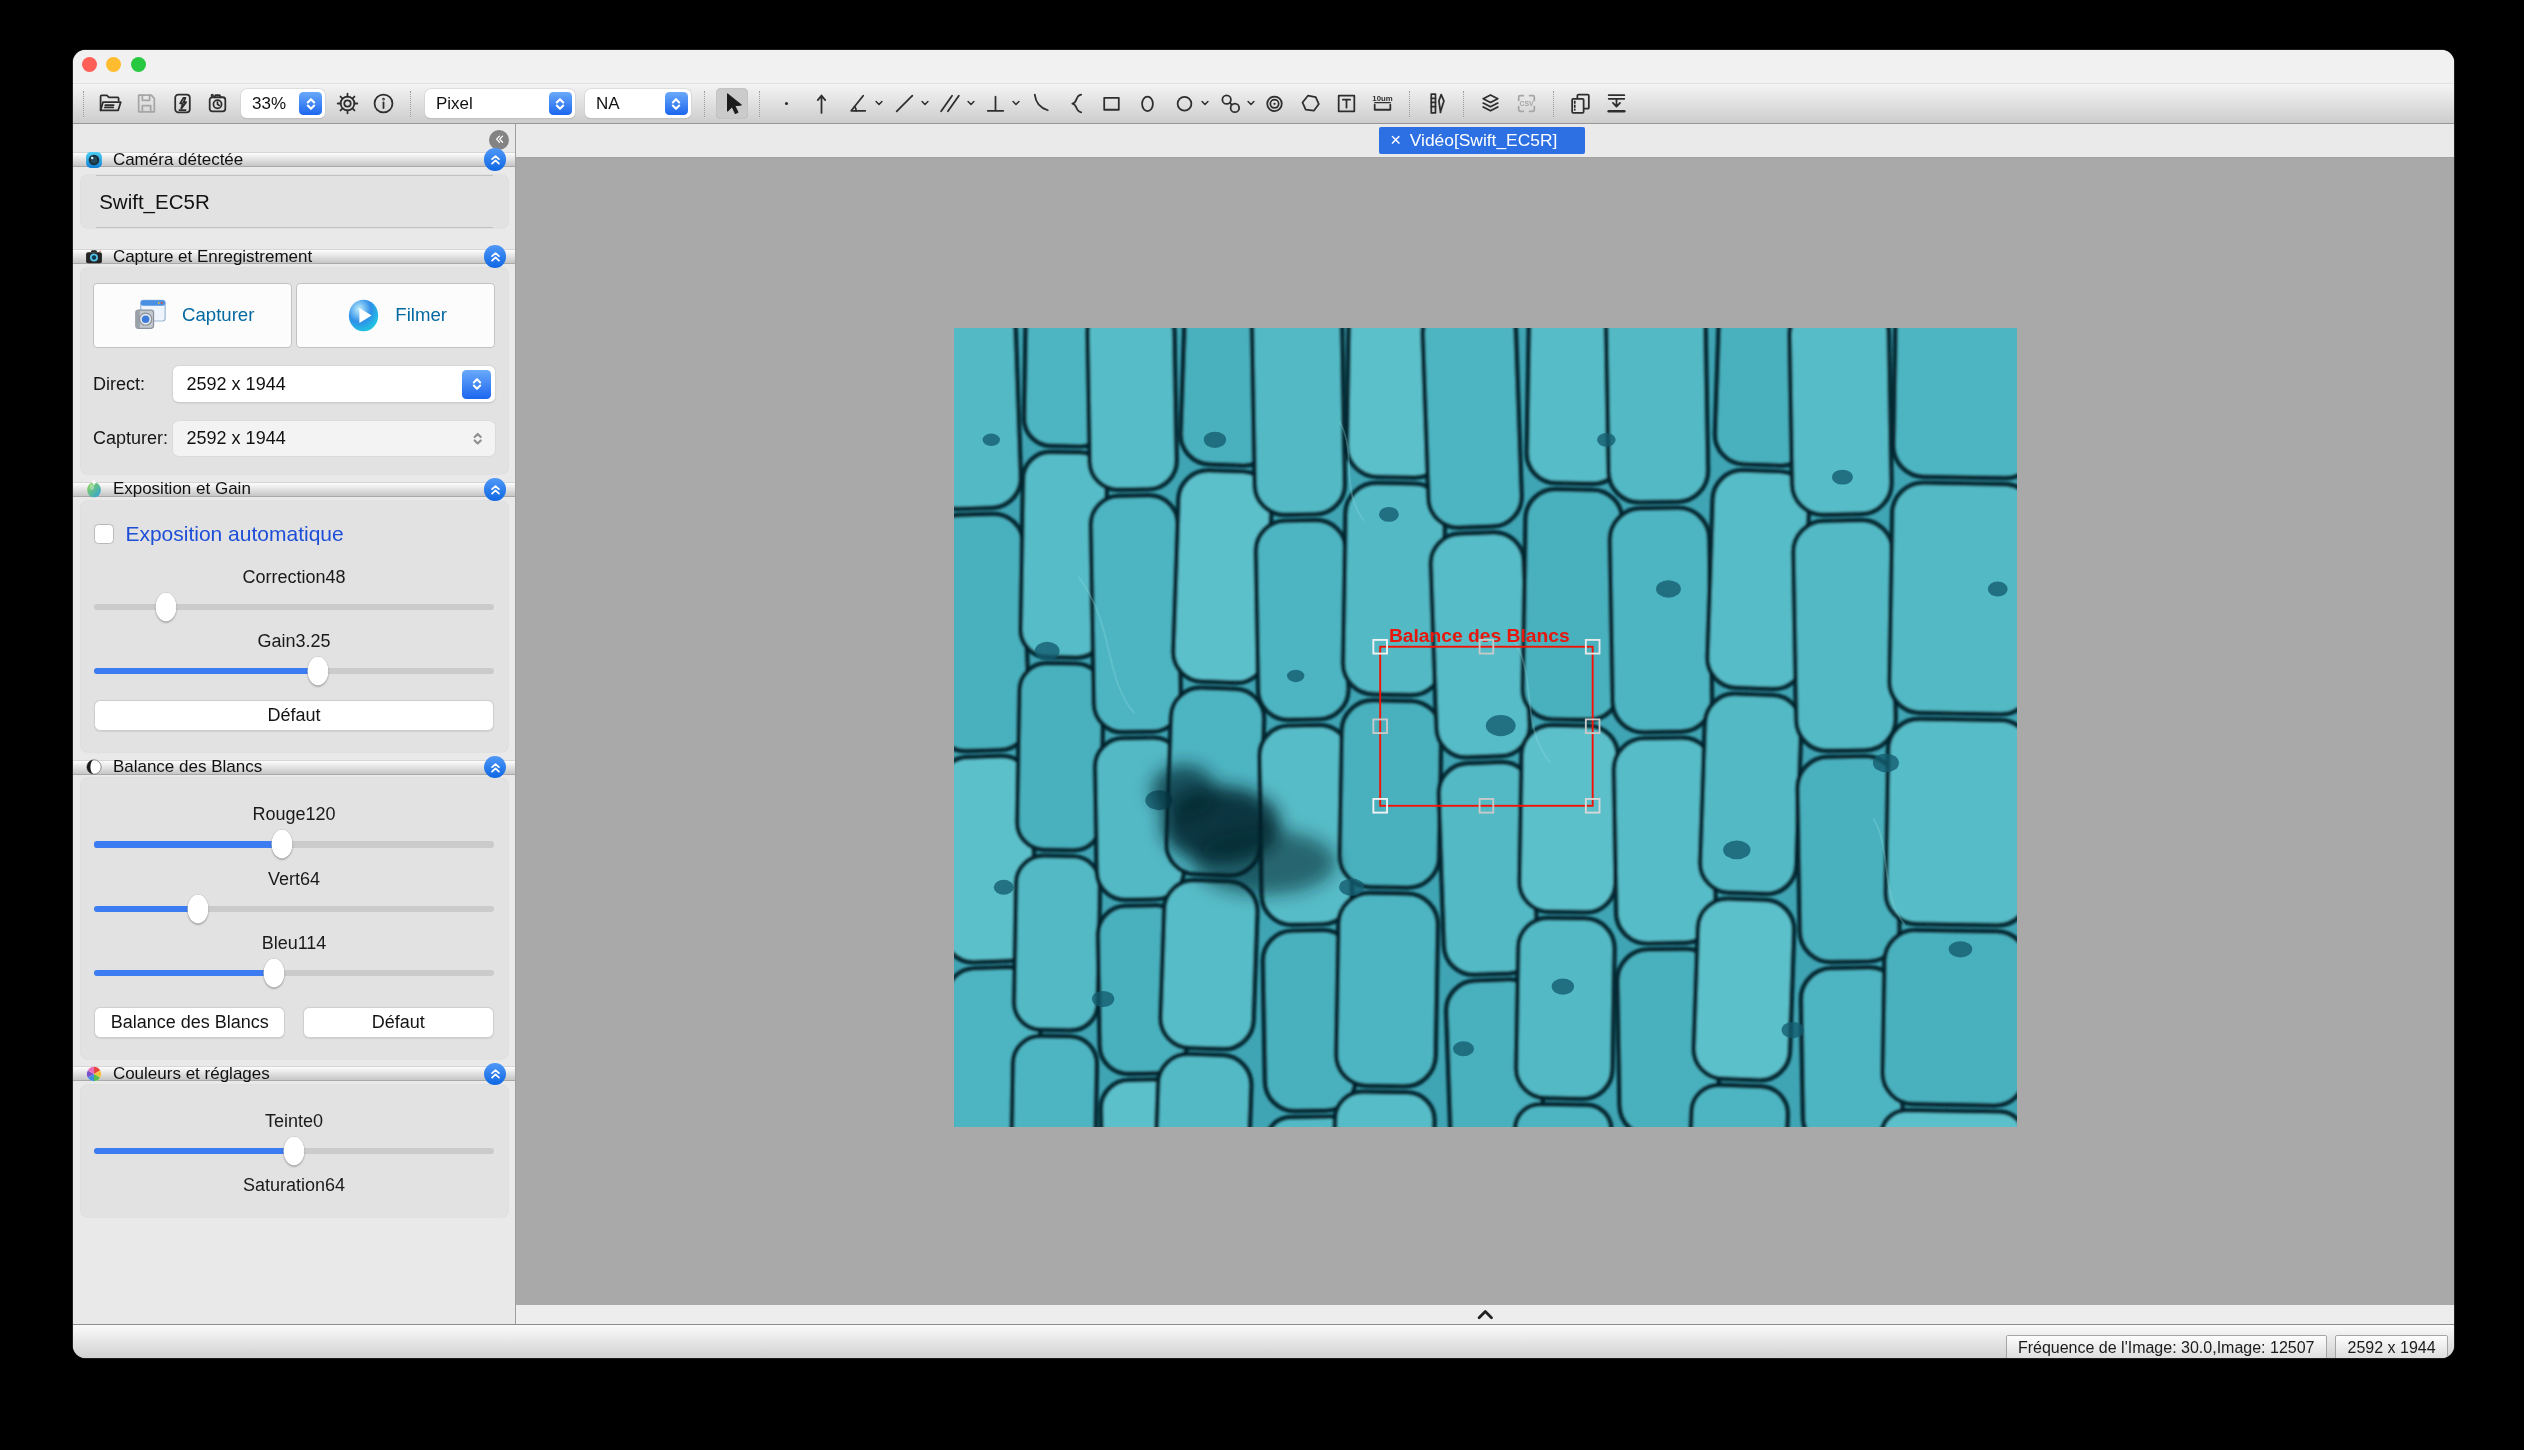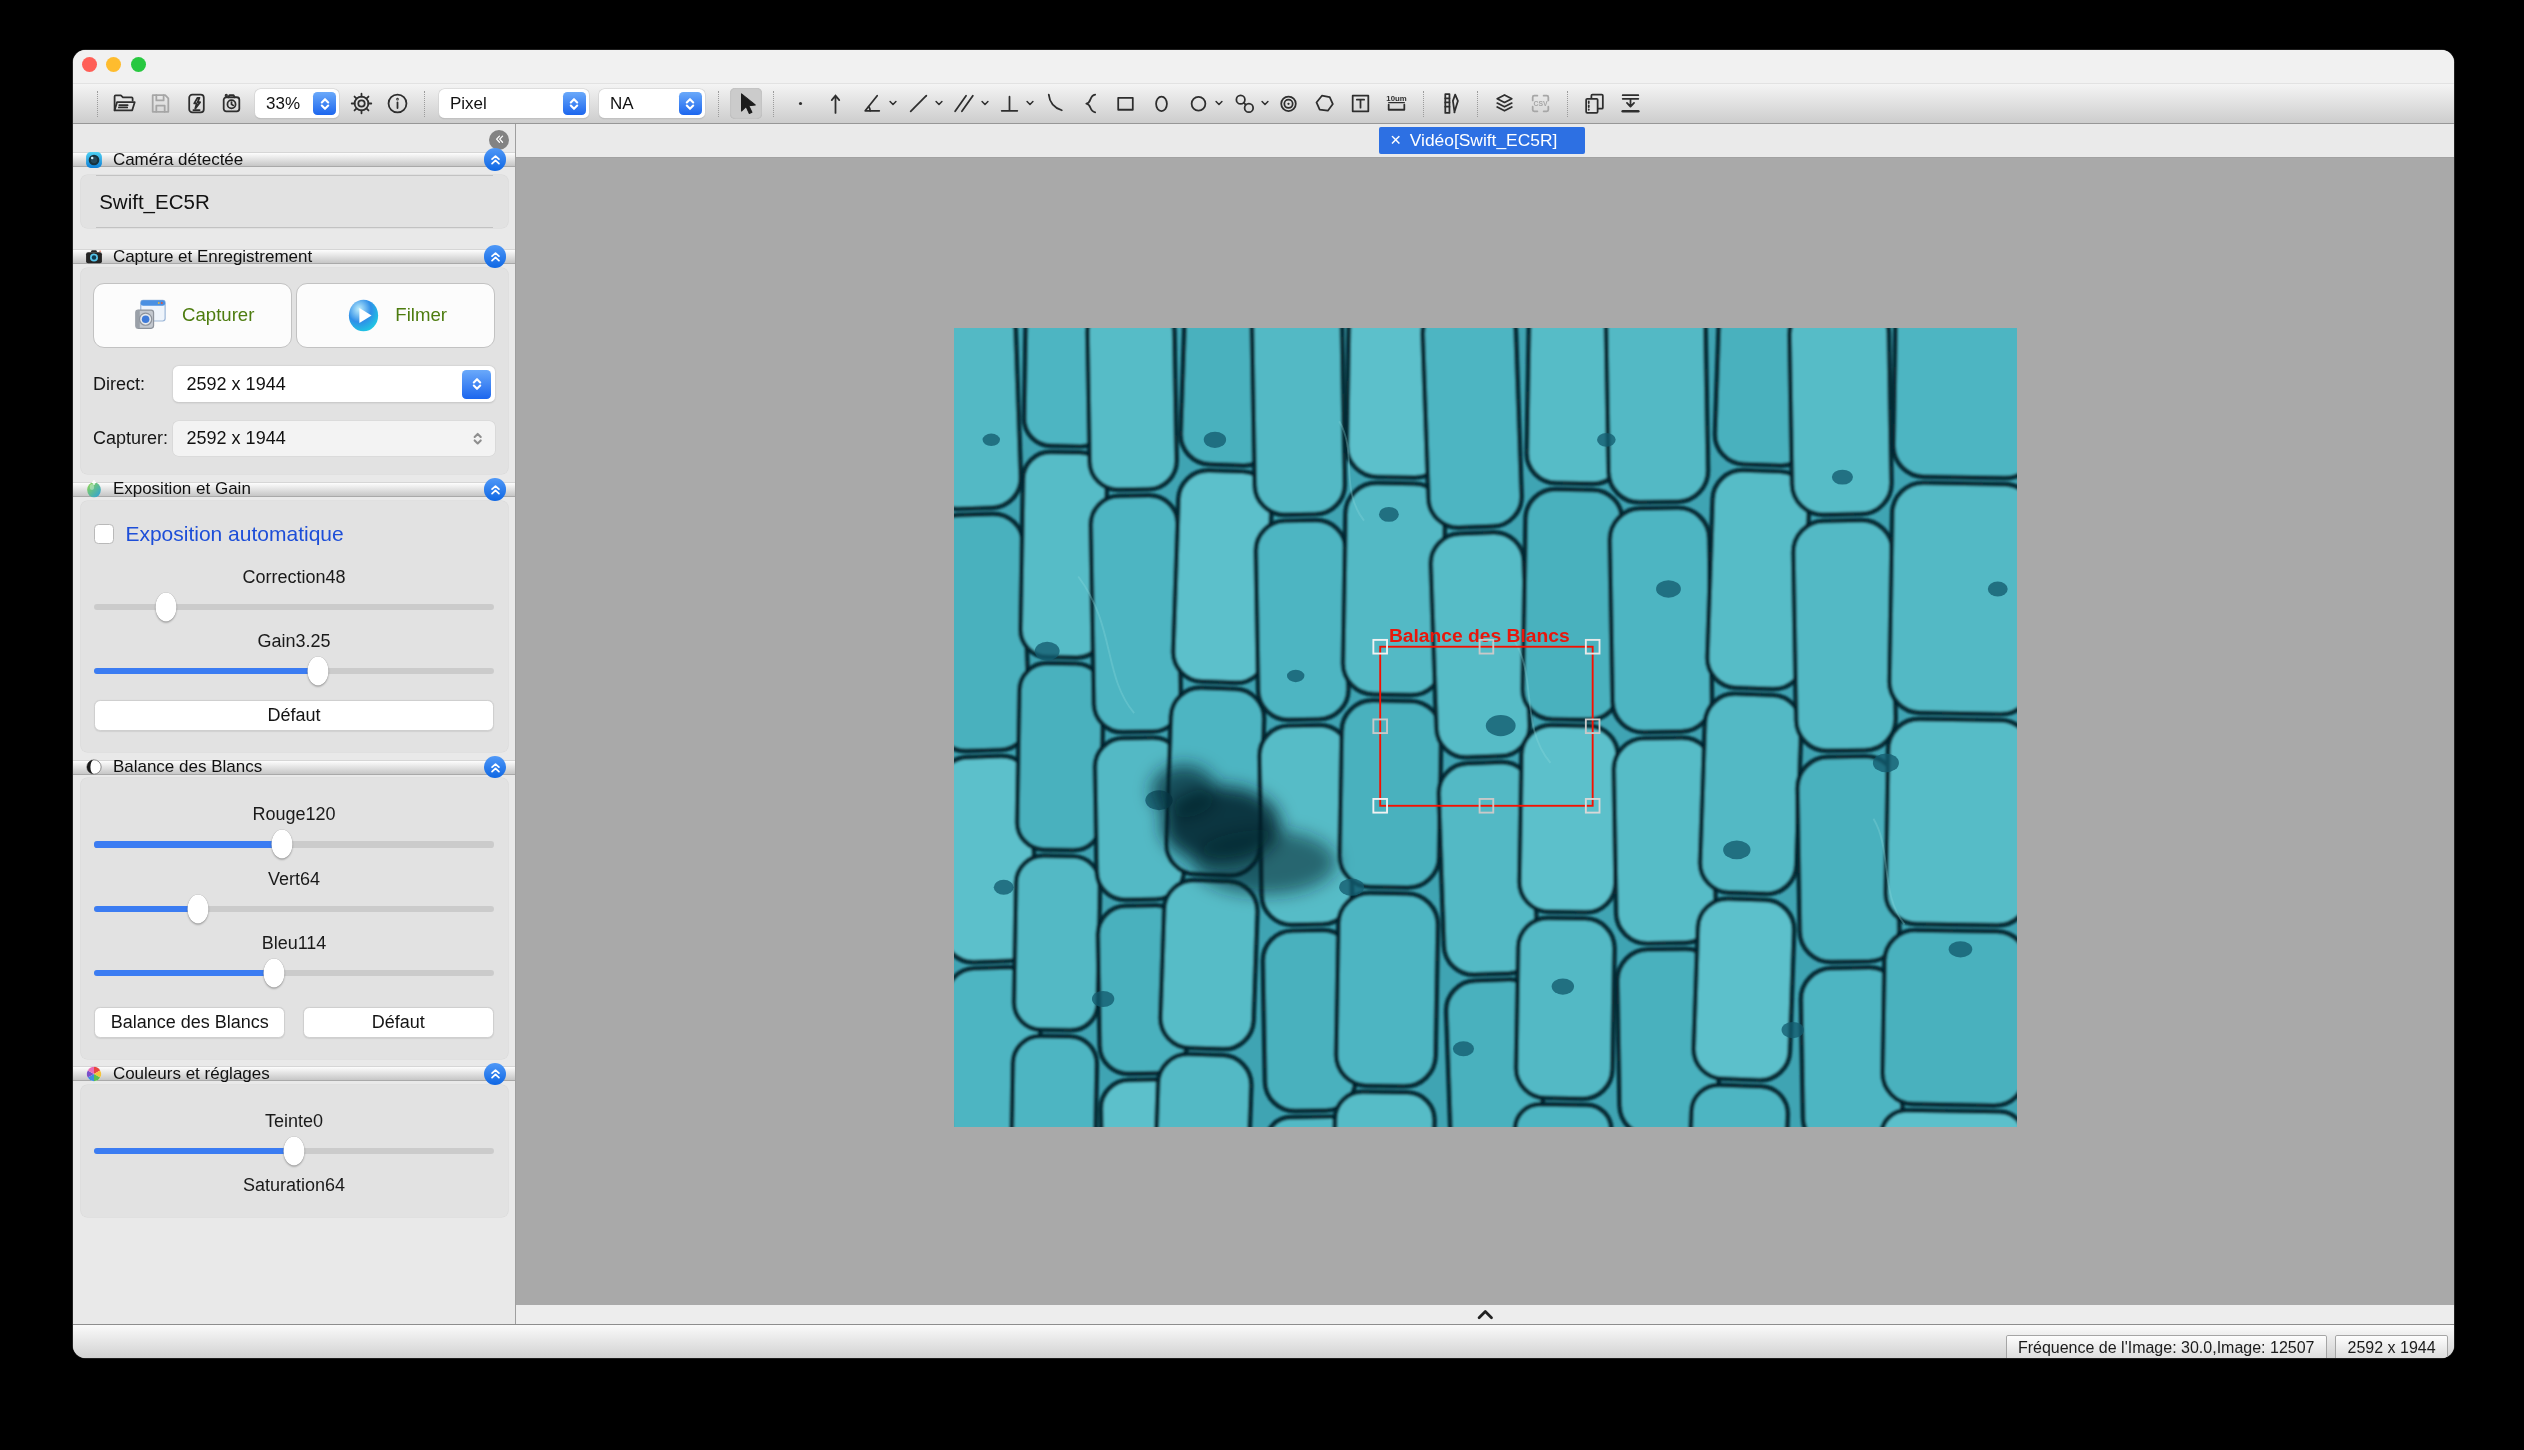--- a/index.html
+++ b/index.html
@@ -12,21 +12,21 @@
   
   .titlebar{height:33px;background:#f1f1f1;position:relative}
   .tl{position:absolute;top:6.8px;width:15px;height:15px;border-radius:50%}
   .tl.red{left:8.7px;background:#ff5f57}
   .tl.yellow{left:33px;background:#febc2e}
   .tl.green{left:58px;background:#28c840}
 
   
   .toolbar{height:41px;background:linear-gradient(#f4f4f4,#cdcdcd);
     border-top:0.6px solid #e2e2e2;border-bottom:1.2px solid #979797;
-    display:flex;align-items:center;padding:0 24px;white-space:nowrap}
+    display:flex;align-items:center;padding:0 10px;white-space:nowrap}
   .vsep{width:0;height:26px;border-left:1.9px dotted #9b9b9b;margin:0 8.7px}
   .ti{width:32px;height:31px;display:flex;align-items:center;justify-content:center;flex:0 0 auto;margin:0 1.9px}
   .ti svg{width:25px;height:25px;fill:none;stroke:#2e2e2e;stroke-width:1.7;stroke-linecap:round;stroke-linejoin:round}
   .ti.disabled svg{stroke:#a6a6a6}
   .ti.selected{background:#cbcbcb;border-radius:5px;box-shadow:inset 0 0 1.2px rgba(0,0,0,.25)}
   .toolgroup{display:flex;align-items:center;margin:0 1.2px;flex:0 0 auto}
   .tchev{width:10px;margin-left:-2.5px}
   .tchev svg{width:10px;height:10px;fill:none;stroke:#2e2e2e;stroke-width:1.8;stroke-linecap:round;stroke-linejoin:round}
   .dd{display:inline-flex;align-items:center;height:29px;background:#fff;border-radius:5.6px;
     box-shadow:0 0 0 0.6px #d2d2d2,0 0.6px 1.2px rgba(0,0,0,.18);padding-left:11.2px;font-size:17px;color:#111;flex:0 0 auto;margin:0 5px}
@@ -52,22 +52,22 @@
   .pcollapse{position:absolute;right:8.7px;width:22.4px;height:22.4px;border-radius:50%;
     background:linear-gradient(#4f98f7,#0f67e4);display:flex;align-items:center;justify-content:center}
   .pcollapse svg{width:15px;height:15px;fill:none;stroke:#fff;stroke-width:2.8;stroke-linecap:round;stroke-linejoin:round}
   .pbody{margin:3.7px 7.5px 7.5px;background:#e2e2e2;border-radius:6.2px;box-shadow:0 0 0 0.6px #d8d8d8}
 
   .listrow{margin:8px 15px 21px;border-top:0.6px solid #c2c2c2;border-bottom:0.6px solid #c2c2c2;
     height:53px;display:flex;align-items:center;padding-left:3.7px;font-size:20.5px;color:#111}
 
   .pbody.capture{padding:15px 12.4px 18.6px}
   .bigbtns{display:flex;gap:3.7px}
-  .bigbtn{flex:1;height:65px;background:#fcfcfc;border:0.6px solid #c2c2c2;border-radius:11px;
-    display:flex;align-items:center;justify-content:center;gap:12.4px;font-size:18.6px;color:#4d7c0f}
+  .bigbtn{flex:1;height:65px;background:#fcfcfc;border:0.6px solid #c2c2c2;border-radius:4px;
+    display:flex;align-items:center;justify-content:center;gap:12.4px;font-size:18.6px;color:#0369a1}
   .bigbtn svg{width:39px;height:39px}
   .fieldrow{display:flex;align-items:center;margin-top:18.6px}
   .flabel{width:80px;font-size:18px;color:#161616;flex:0 0 auto}
   .fdd{flex:1;display:flex;align-items:center;height:36px;background:#fff;border-radius:5.6px;
     box-shadow:0 0 0 0.6px #d6d6d6,0 0.6px 1.9px rgba(0,0,0,.18);padding-left:13.7px;font-size:18px;color:#111}
   .fdd .val{flex:1}
   .fdd .stepper{width:29px;height:29px;margin-right:3.7px}
   .fdd.flat{background:#f3f3f3;box-shadow:0 0 0 0.6px #d4d4d4;height:35px}
   .graychev{margin-right:8.7px;display:flex}
   .graychev svg{width:17.4px;height:17.4px;fill:none;stroke:#8e8e8e;stroke-width:2.4;stroke-linecap:round;stroke-linejoin:round}

